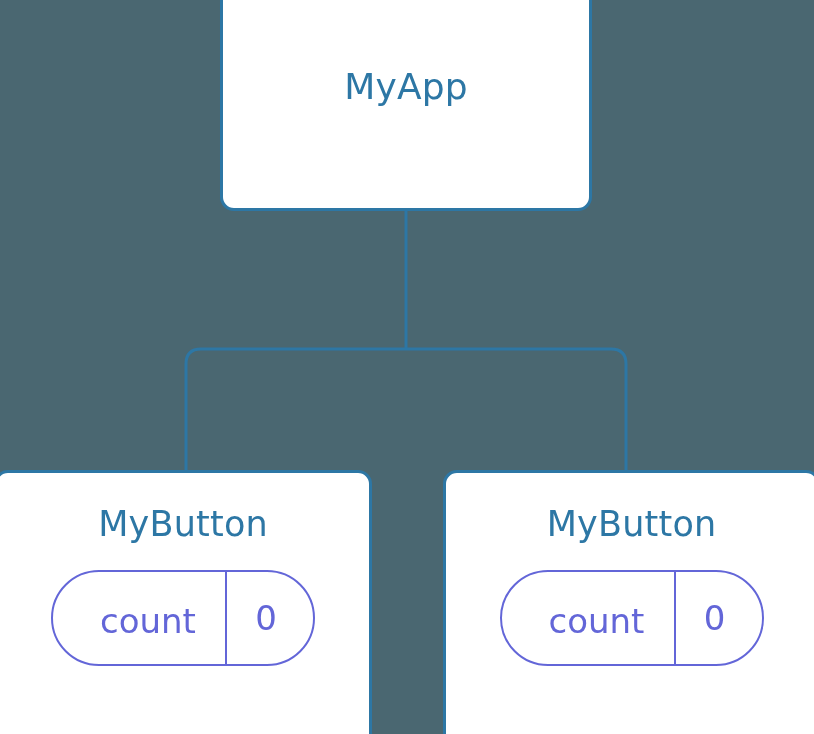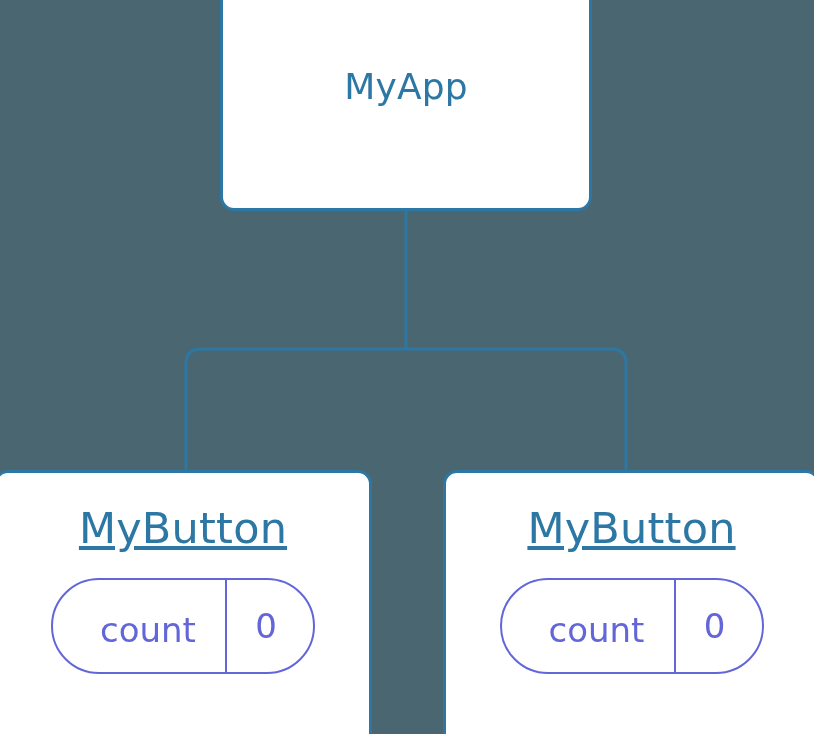--- a/index.html
+++ b/index.html
@@ -74,22 +74,21 @@
     line-height: 1.1;
     letter-spacing: 0.2px;
     white-space: nowrap;
   }
 
   .node-root .node-title {
     font-size: 36px;
   }
 
   .node-child .node-title {
-    font-size: 43px;
-    text-decoration: underline;
+    font-size: 35px;
   }
 
   
   .state-pill {
     position: relative;
     display: flex;
     align-items: stretch;
     margin-top: 26px;
     height: 96px;
     box-sizing: border-box;

